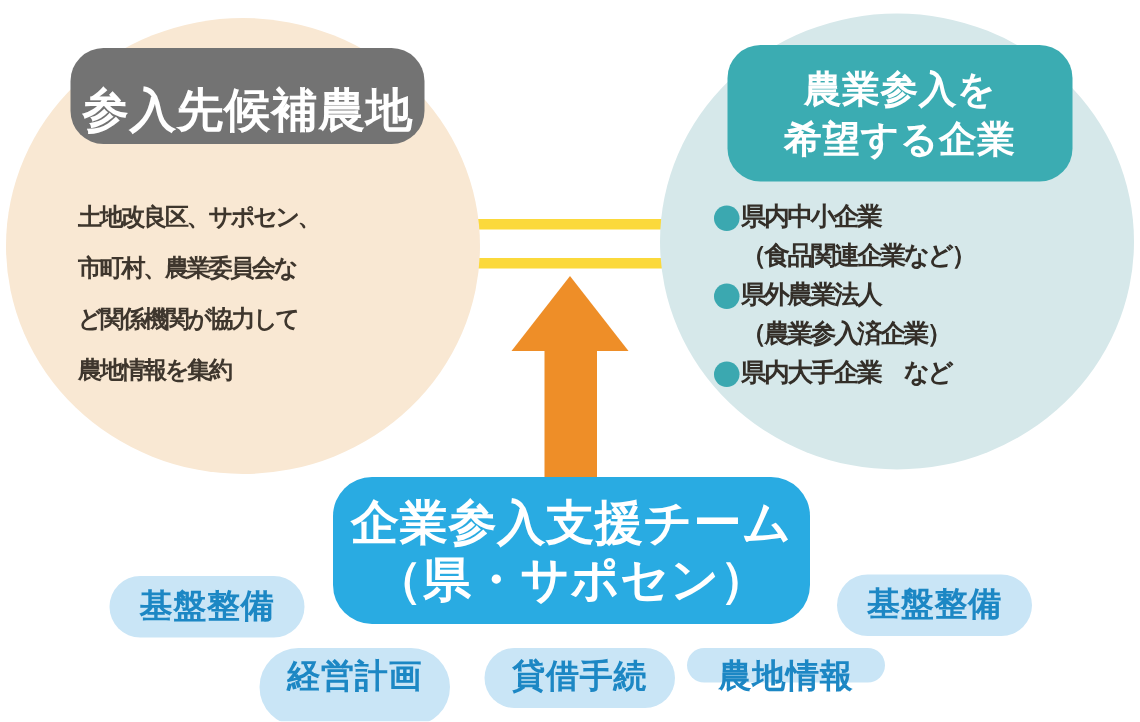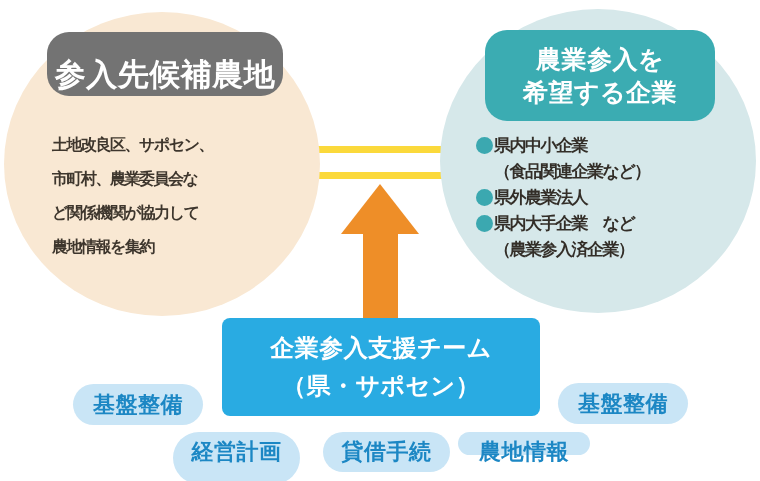--- a/index.html
+++ b/index.html
@@ -124,25 +124,25 @@
     background: #EE8E28;
     z-index: 2;
   }
 
   
   .support-box {
     position: absolute;
     left: 222px; top: 318px;
     width: 318px; height: 98px;
     background: #29ABE2;
-    border-radius: 8px;
+    border-radius: 26px;
     z-index: 4;
     color: #ffffff;
     text-align: center;
-    font-size: 24px;
+    font-size: 32px;
     line-height: 38px;
     padding-top: 11px;
     letter-spacing: 0.5px;
   }
 
   
   .tag {
     position: absolute;
     background: #C9E5F6;
     color: #1C87C4;
@@ -186,26 +186,26 @@
     </div>
     <div class="line">
       <span class="dot-spacer"></span>
       <span>（食品関連企業など）</span>
     </div>
     <div class="line">
       <span class="dot"></span>
       <span>県外農業法人</span>
     </div>
     <div class="line">
+      <span class="dot-spacer"></span>
+      <span>（農業参入済企業）</span>
+    </div>
+    <div class="line">
       <span class="dot"></span>
       <span>県内大手企業　など</span>
-    </div>
-    <div class="line">
-      <span class="dot-spacer"></span>
-      <span>（農業参入済企業）</span>
     </div>
   </div>
 
   <div class="arrow-head"></div>
   <div class="arrow-stem"></div>
 
   <div class="support-box">
     <div>企業参入支援チーム</div>
     <div>（県・サポセン）</div>
   </div>

